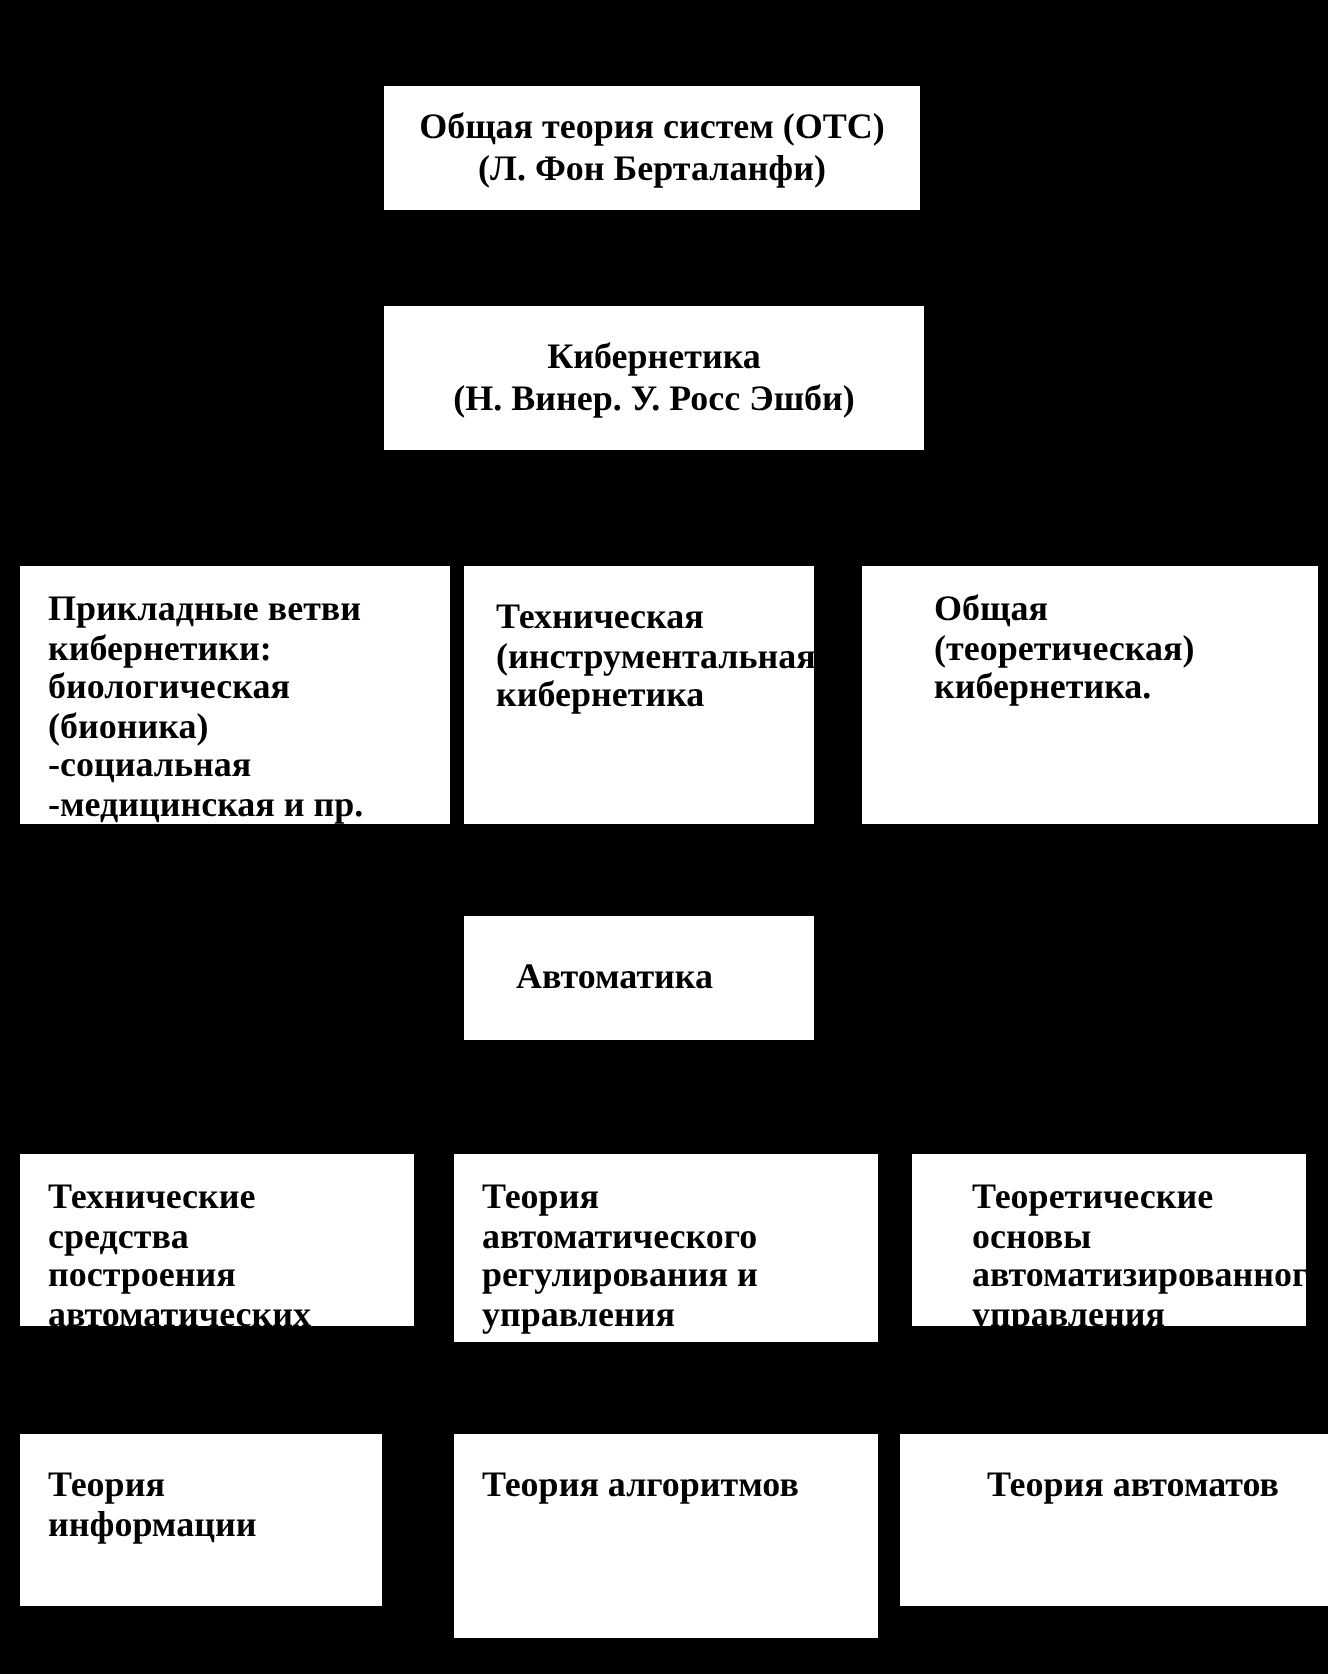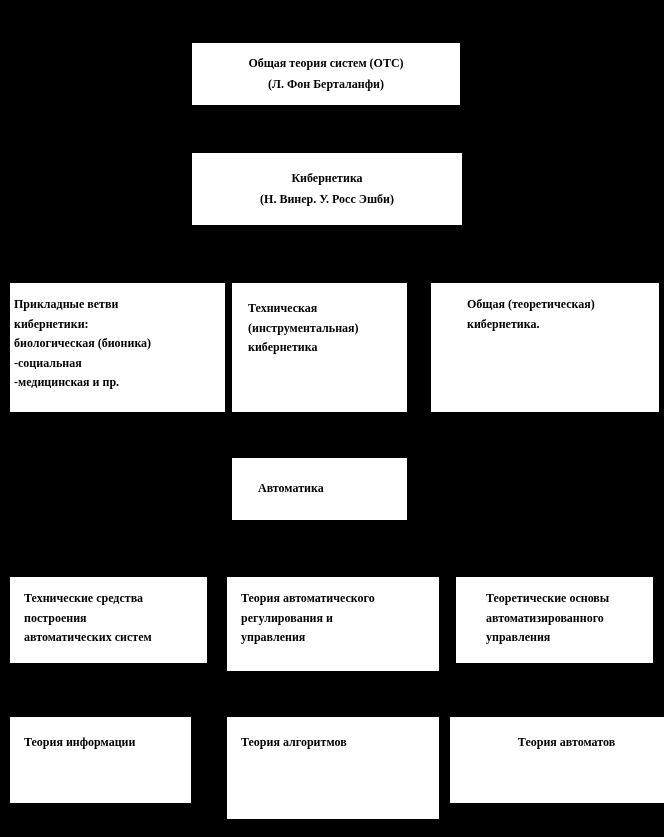--- a/index.html
+++ b/index.html
@@ -13,37 +13,37 @@
     height: 837px;
     background: #000000;
     font-family: "Liberation Serif", serif;
     overflow: hidden;
   }
   .box {
     position: absolute;
     background: #ffffff;
     color: #000000;
     font-weight: bold;
-    font-size: 12px;
+    font-size: 18px;
     line-height: 19.5px;
     white-space: pre-line;
     box-sizing: border-box;
   }
   .center {
     display: flex;
     align-items: center;
     justify-content: center;
     text-align: center;
     line-height: 21px;
   }
   
   .b-ots   { left: 192px; top: 43px;  width: 268px; height: 62px; }
   .b-cyb   { left: 192px; top: 153px; width: 270px; height: 72px; }
   
-  .b-app   { left: 10px;  top: 283px; width: 215px; height: 129px; padding: 12px 8px 0 4px; }
+  .b-app   { left: 10px;  top: 283px; width: 215px; height: 129px; padding: 12px 8px 0 14px; }
   .b-tech  { left: 232px; top: 283px; width: 175px; height: 129px; padding: 16px 8px 16px 16px; }
   .b-gen   { left: 431px; top: 283px; width: 228px; height: 129px; padding: 12px 8px 12px 36px; }
   
   .b-auto  { left: 232px; top: 458px; width: 175px; height: 62px; display: flex; align-items: center; padding-left: 26px; }
   
   .b-means { left: 10px;  top: 577px; width: 197px; height: 86px; padding: 12px 6px 0 14px; }
   .b-reg   { left: 227px; top: 577px; width: 212px; height: 94px; padding: 12px 6px 0 14px; }
   .b-found { left: 456px; top: 577px; width: 197px; height: 86px; padding: 12px 6px 0 30px; }
   
   .b-info  { left: 10px;  top: 717px; width: 181px; height: 86px; padding: 16px 6px 0 14px; }

